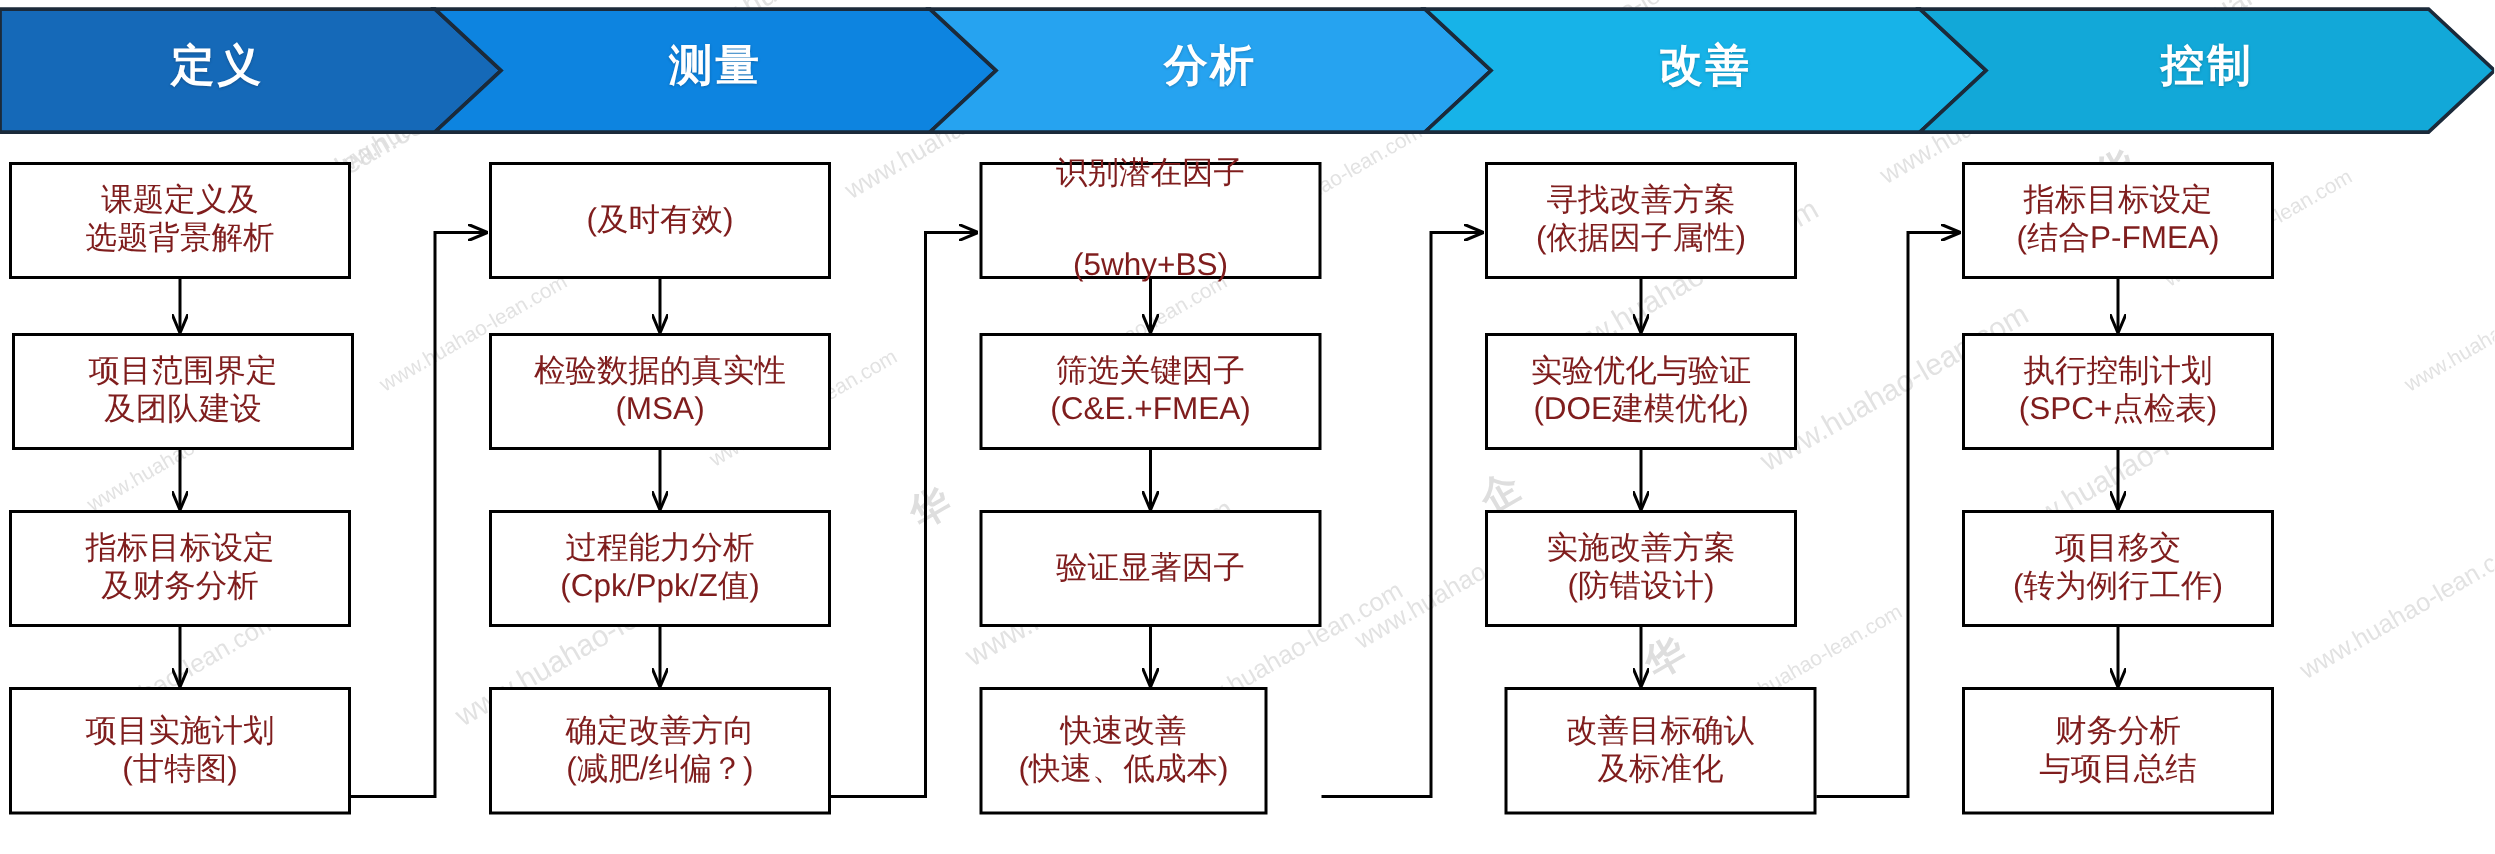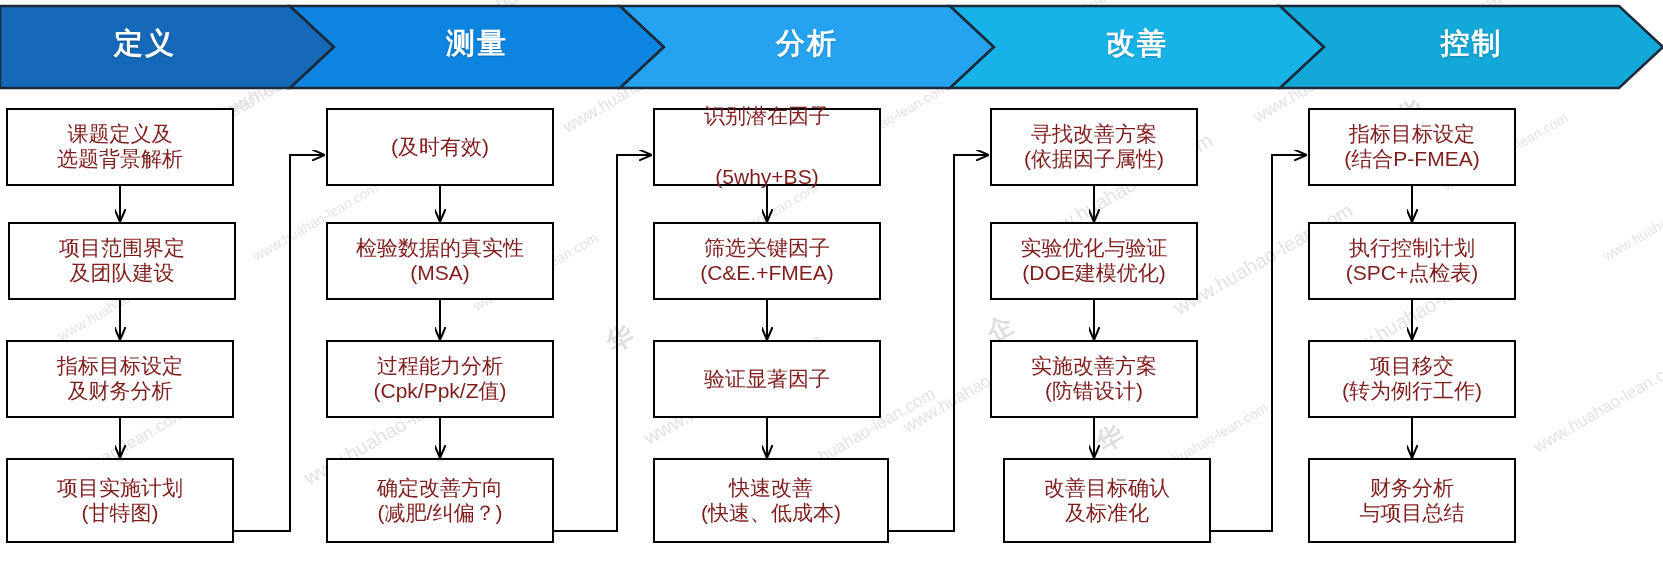--- a/index.html
+++ b/index.html
@@ -218,21 +218,21 @@
         <span class="ln">识别潜在因子</span>
         <span class="ln">(5why+BS)</span>
       </div>
       <div class="fbox" style="left: 653px; top: 222px; width: 228px; height: 78px;">
         <span class="ln">筛选关键因子</span>
         <span class="ln">(C&amp;E.+FMEA)</span>
       </div>
       <div class="fbox" style="left: 653px; top: 340px; width: 228px; height: 78px;">
         <span class="ln">验证显著因子</span>
       </div>
-      <div class="fbox" style="left: 653px; top: 458px; width: 236px; height: 85px;">
+      <div class="fbox" style="left: 653px; top: 458px; width: 192px; height: 85px;">
         <span class="ln">快速改善</span>
         <span class="ln">(快速、低成本)</span>
       </div>
       <div class="fbox" style="left: 990px; top: 108px; width: 208px; height: 78px;">
         <span class="ln">寻找改善方案</span>
         <span class="ln">(依据因子属性)</span>
       </div>
       <div class="fbox" style="left: 990px; top: 222px; width: 208px; height: 78px;">
         <span class="ln">实验优化与验证</span>
         <span class="ln">(DOE建模优化)</span>

